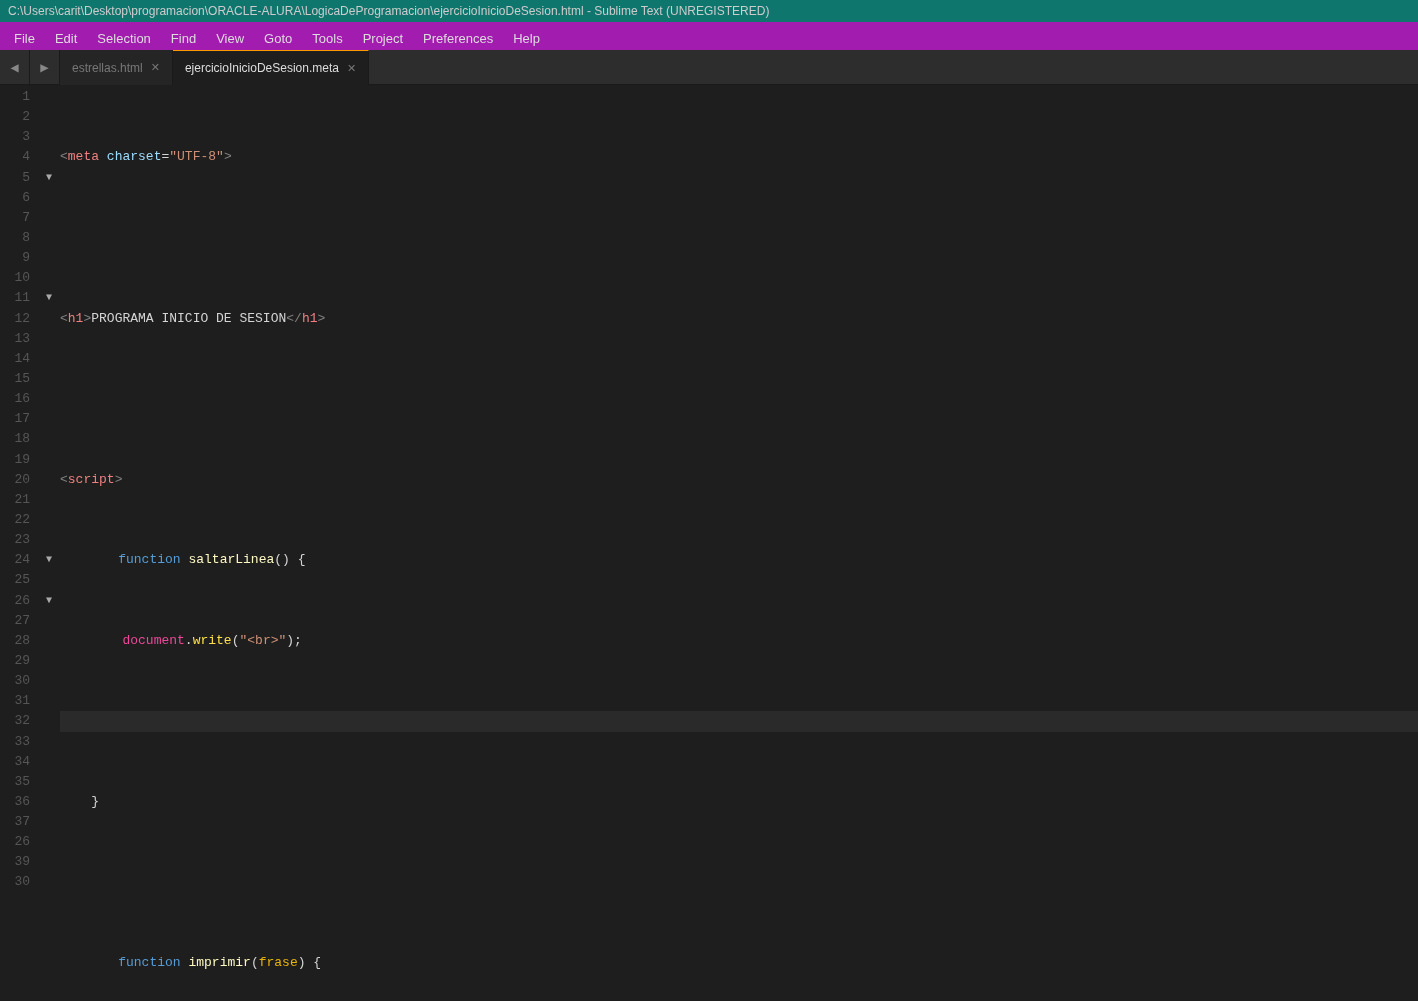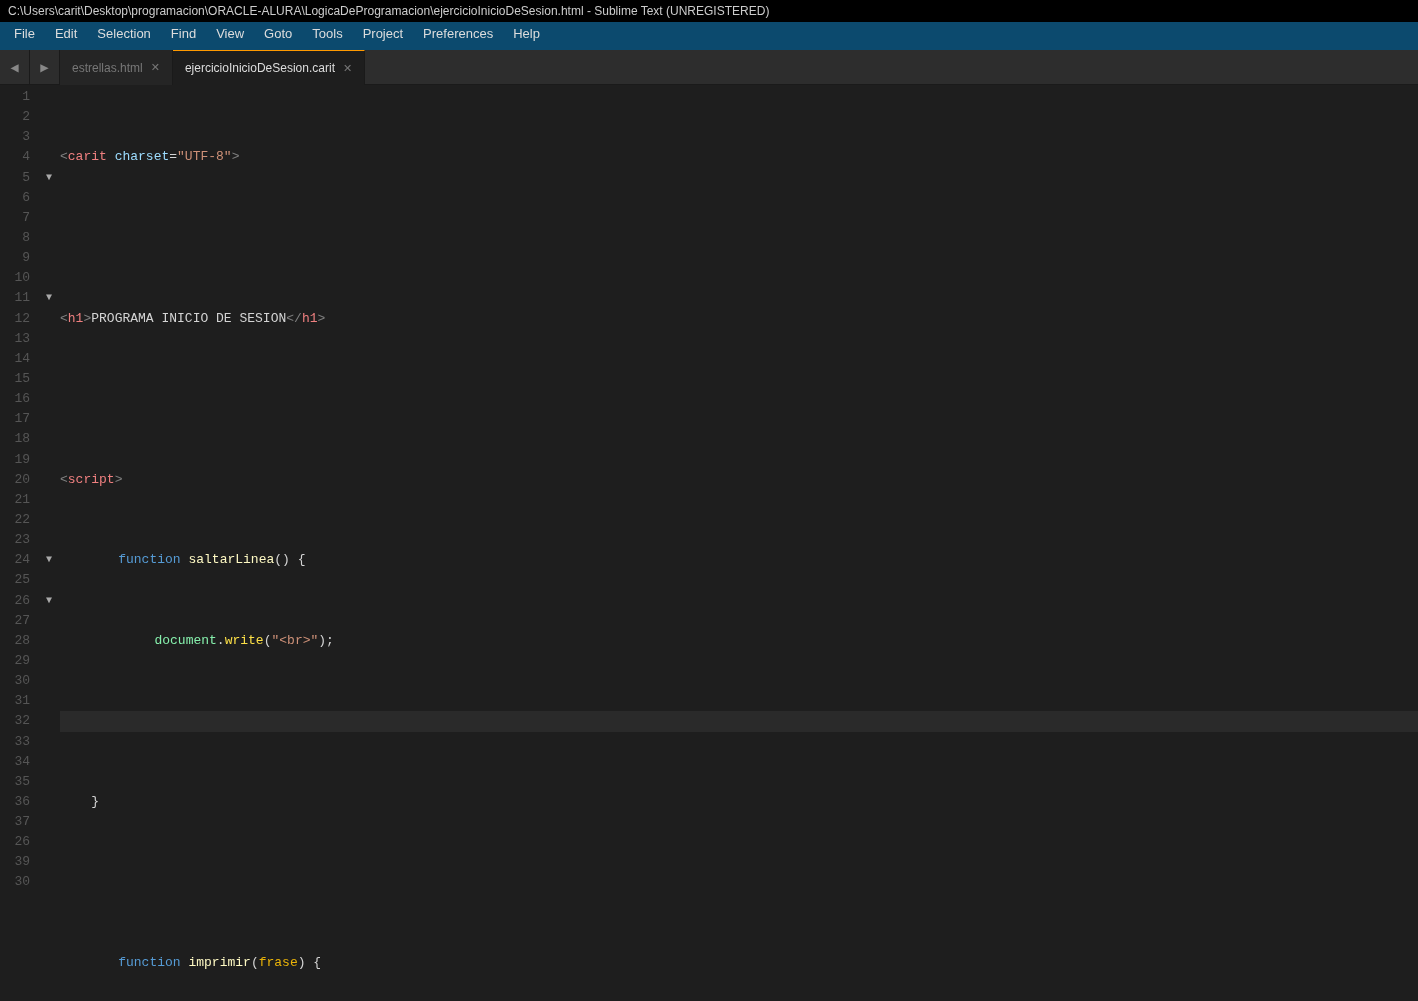--- a/index.html
+++ b/index.html
@@ -8,35 +8,35 @@
       font-family: 'Consolas', 'Courier New', monospace;
       font-size: 13px;
       color: #ccc;
       overflow: hidden;
       width: 1418px;
       height: 1001px;
     }
 
     
     #title-bar {
-      background: #000000;
+      background: #0f766e;
       color: #ccc;
       font-size: 12px;
       padding: 4px 8px;
       height: 22px;
       display: flex;
       align-items: flex-end;
       font-family: 'Segoe UI', sans-serif;
     }
 
     
     #menu-bar {
-      background: #0c4a6e;
-      display: flex;
-      align-items: flex-start;
+      background: #a21caf;
+      display: flex;
+      align-items: flex-end;
       height: 28px;
       padding: 0 4px;
       font-family: 'Segoe UI', sans-serif;
       font-size: 13px;
       color: #ddd;
     }
     .menu-item {
       padding: 4px 10px;
       cursor: pointer;
     }
@@ -142,21 +142,21 @@
       align-items: center;
     }
     .attr-name { color: #9cdcfe; }
     .attr-value { color: #ce9178; }
     .keyword { color: #569cd6; margin-left: 27px; }
     .fn-name { color: #fef9c3; }
     .param { color: #eab308; }
     .string { color: #ce9178; }
     .plain { color: #d4d4d4; }
     .method { color: #fde047; }
-    .obj { color: #86efac; margin-left: 32px; }
+    .obj { color: #ec4899; }
     .html-tag-bracket { color: #808080; }
     .tag-name-open { color: #f08080; }
     .tag-name-close { color: #f08080; }
     .equals { color: #d4d4d4; }
   </style>
 </head>
 <body>
 
 <div id="title-bar">
   <span>C:\Users\carit\Desktop\programacion\ORACLE-ALURA\LogicaDeProgramacion\ejercicioInicioDeSesion.html - Sublime Text (UNREGISTERED)</span>
@@ -176,21 +176,21 @@
 </div>
 
 <div id="tab-bar">
   <div class="tab-nav-btn">◀</div>
   <div class="tab-nav-btn">▶</div>
   <div class="tab inactive">
     <span>estrellas.html</span>
     <span class="tab-close">✕</span>
   </div>
   <div class="tab active">
-    <span>ejercicioInicioDeSesion.carit</span>
+    <span>ejercicioInicioDeSesion.meta</span>
     <span class="tab-close">✕</span>
   </div>
 </div>
 
 <div id="editor">
 
   <div id="line-numbers">
     <div>1</div>
       <div>2</div>
       <div>3</div>
@@ -272,21 +272,21 @@
     <span class="fold-arrow"></span>
     <span class="fold-arrow"></span>
     <span class="fold-arrow"></span>
     <span class="fold-arrow"></span>
     <span class="fold-arrow"></span>
   </div>
 
   <div id="code-content">
     
     <div class="line">
-      <span class="html-tag-bracket">&lt;</span><span class="tag-name-open">carit</span><span class="plain"> </span><span class="attr-name">charset</span><span class="equals">=</span><span class="attr-value">"UTF-8"</span><span class="html-tag-bracket">&gt;</span>
+      <span class="html-tag-bracket">&lt;</span><span class="tag-name-open">meta</span><span class="plain"> </span><span class="attr-name">charset</span><span class="equals">=</span><span class="attr-value">"UTF-8"</span><span class="html-tag-bracket">&gt;</span>
     </div>
     
     <div class="line"></div>
     
     <div class="line">
       <span class="html-tag-bracket">&lt;</span><span class="tag-name-open">h1</span><span class="html-tag-bracket">&gt;</span><span class="plain">PROGRAMA INICIO DE SESION</span><span class="html-tag-bracket">&lt;/</span><span class="tag-name-close">h1</span><span class="html-tag-bracket">&gt;</span>
     </div>
     
     <div class="line"></div>
     

